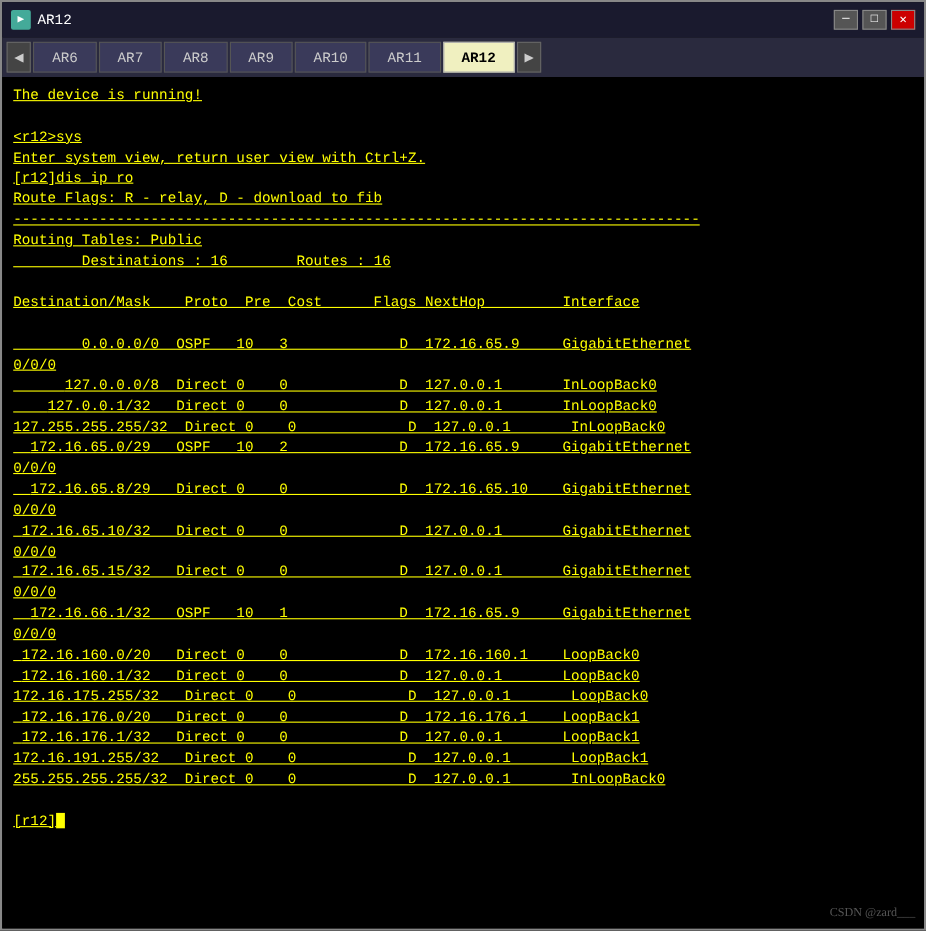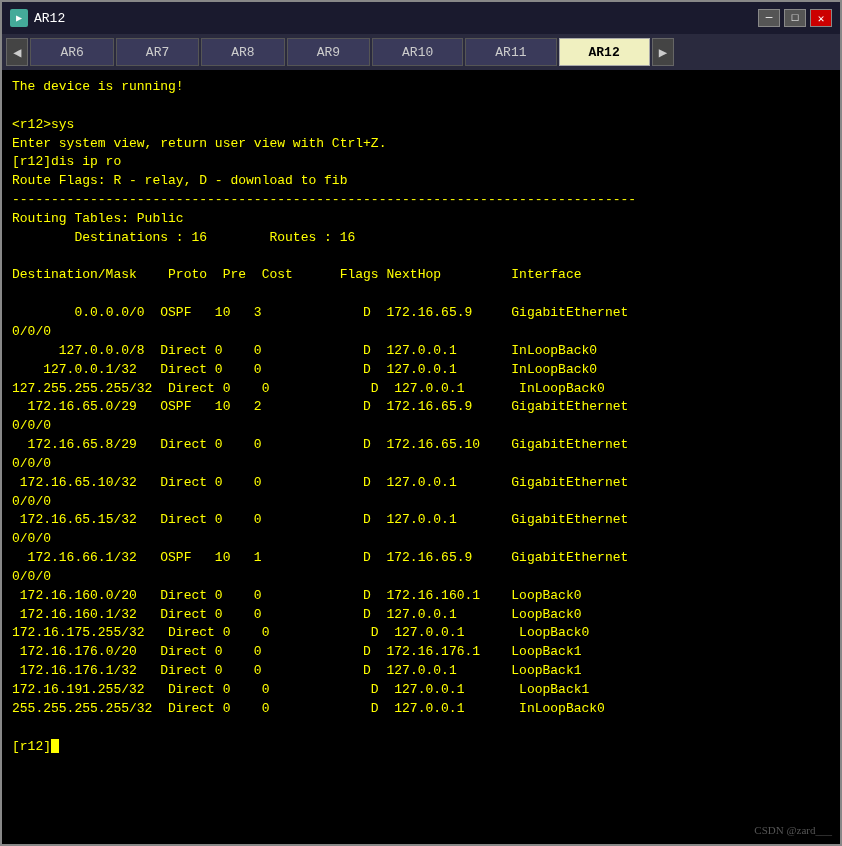--- a/index.html
+++ b/index.html
@@ -80,21 +80,21 @@
       font-size: 14px;
       cursor: pointer;
       padding: 0 6px;
       background: #444;
       height: 28px;
       display: flex;
       align-items: center;
       border: 1px solid #666;
     }
     .tab {
-      padding: 4px 29px;
+      padding: 4px 16px;
       background: #3a3a5a;
       color: #ccc;
       font-size: 13px;
       cursor: pointer;
       border: 1px solid #555;
       height: 28px;
       display: flex;
       align-items: center;
       font-family: 'Courier New', monospace;
     }
@@ -106,20 +106,21 @@
     }
     .terminal {
       flex: 1;
       background: #000;
       color: #ffff00;
       font-family: 'Courier New', Courier, monospace;
       font-size: 13px;
       padding: 8px 10px;
       overflow-y: auto;
       line-height: 1.4;
+      text-decoration: underline;
     }
     .terminal pre {
       white-space: pre-wrap;
       word-break: break-all;
       color: #ffff00;
       font-size: 13px;
       font-family: 'Courier New', Courier, monospace;
       line-height: 1.45;
     }
     .watermark {

